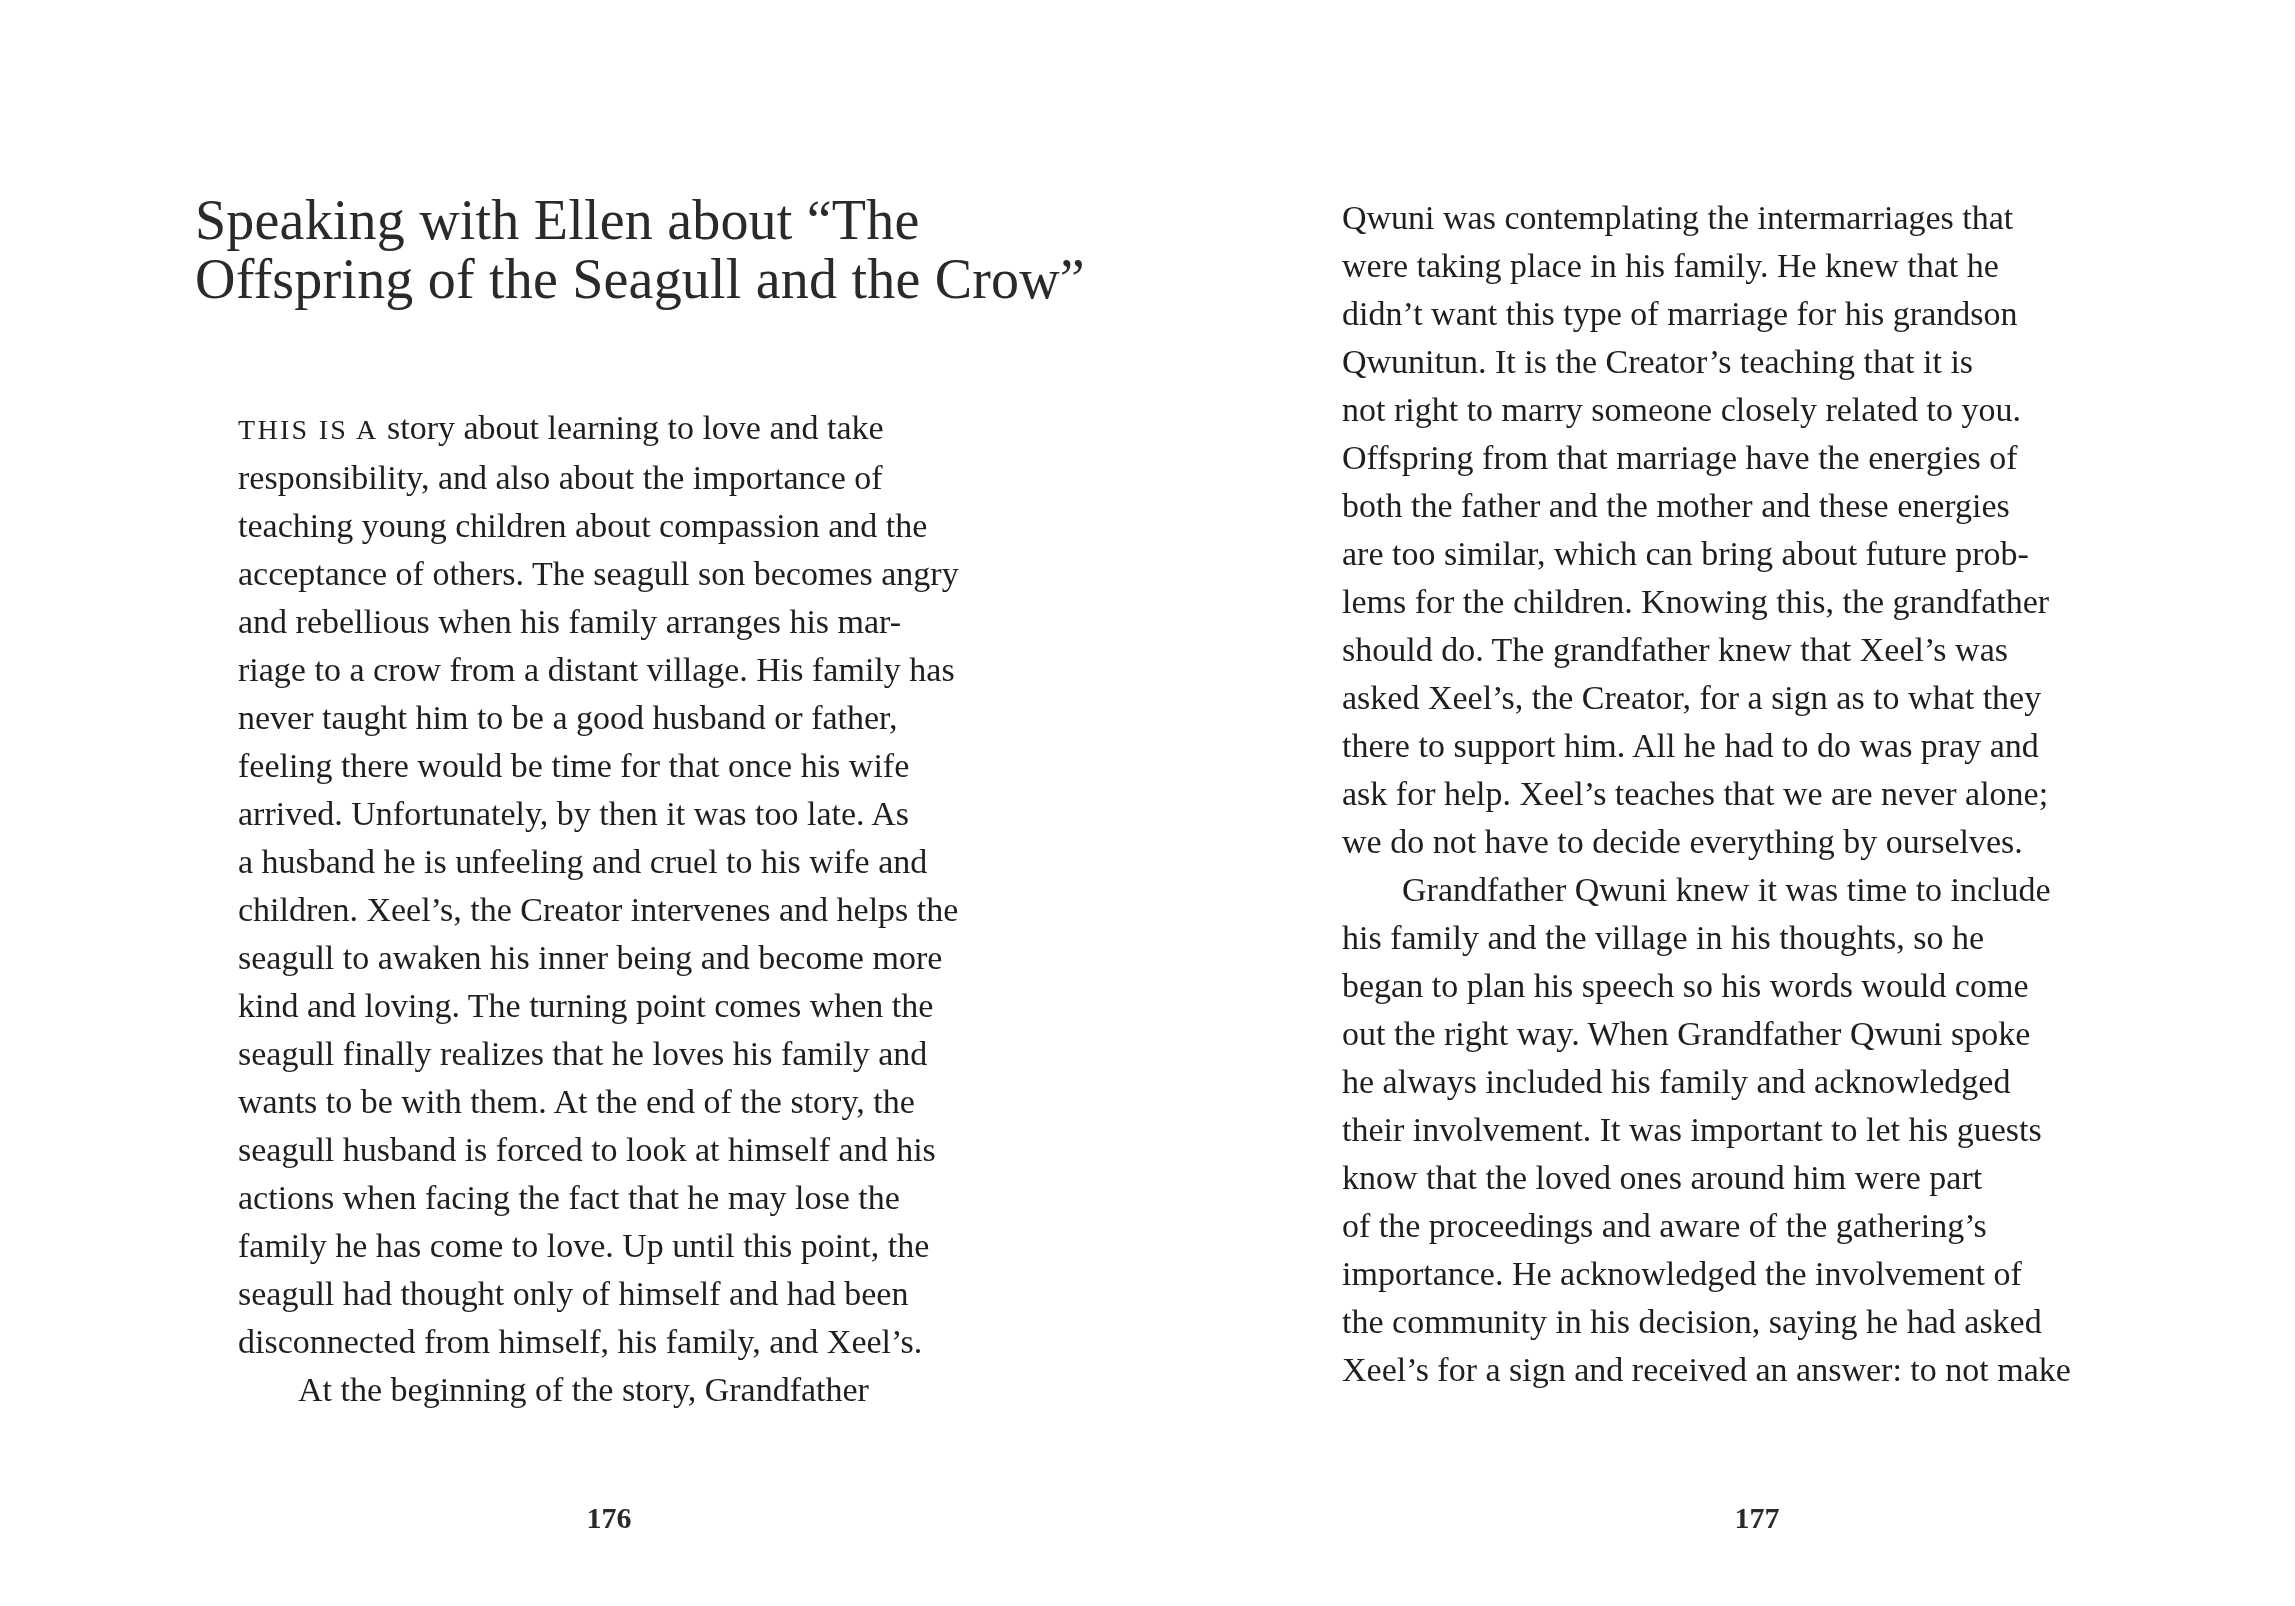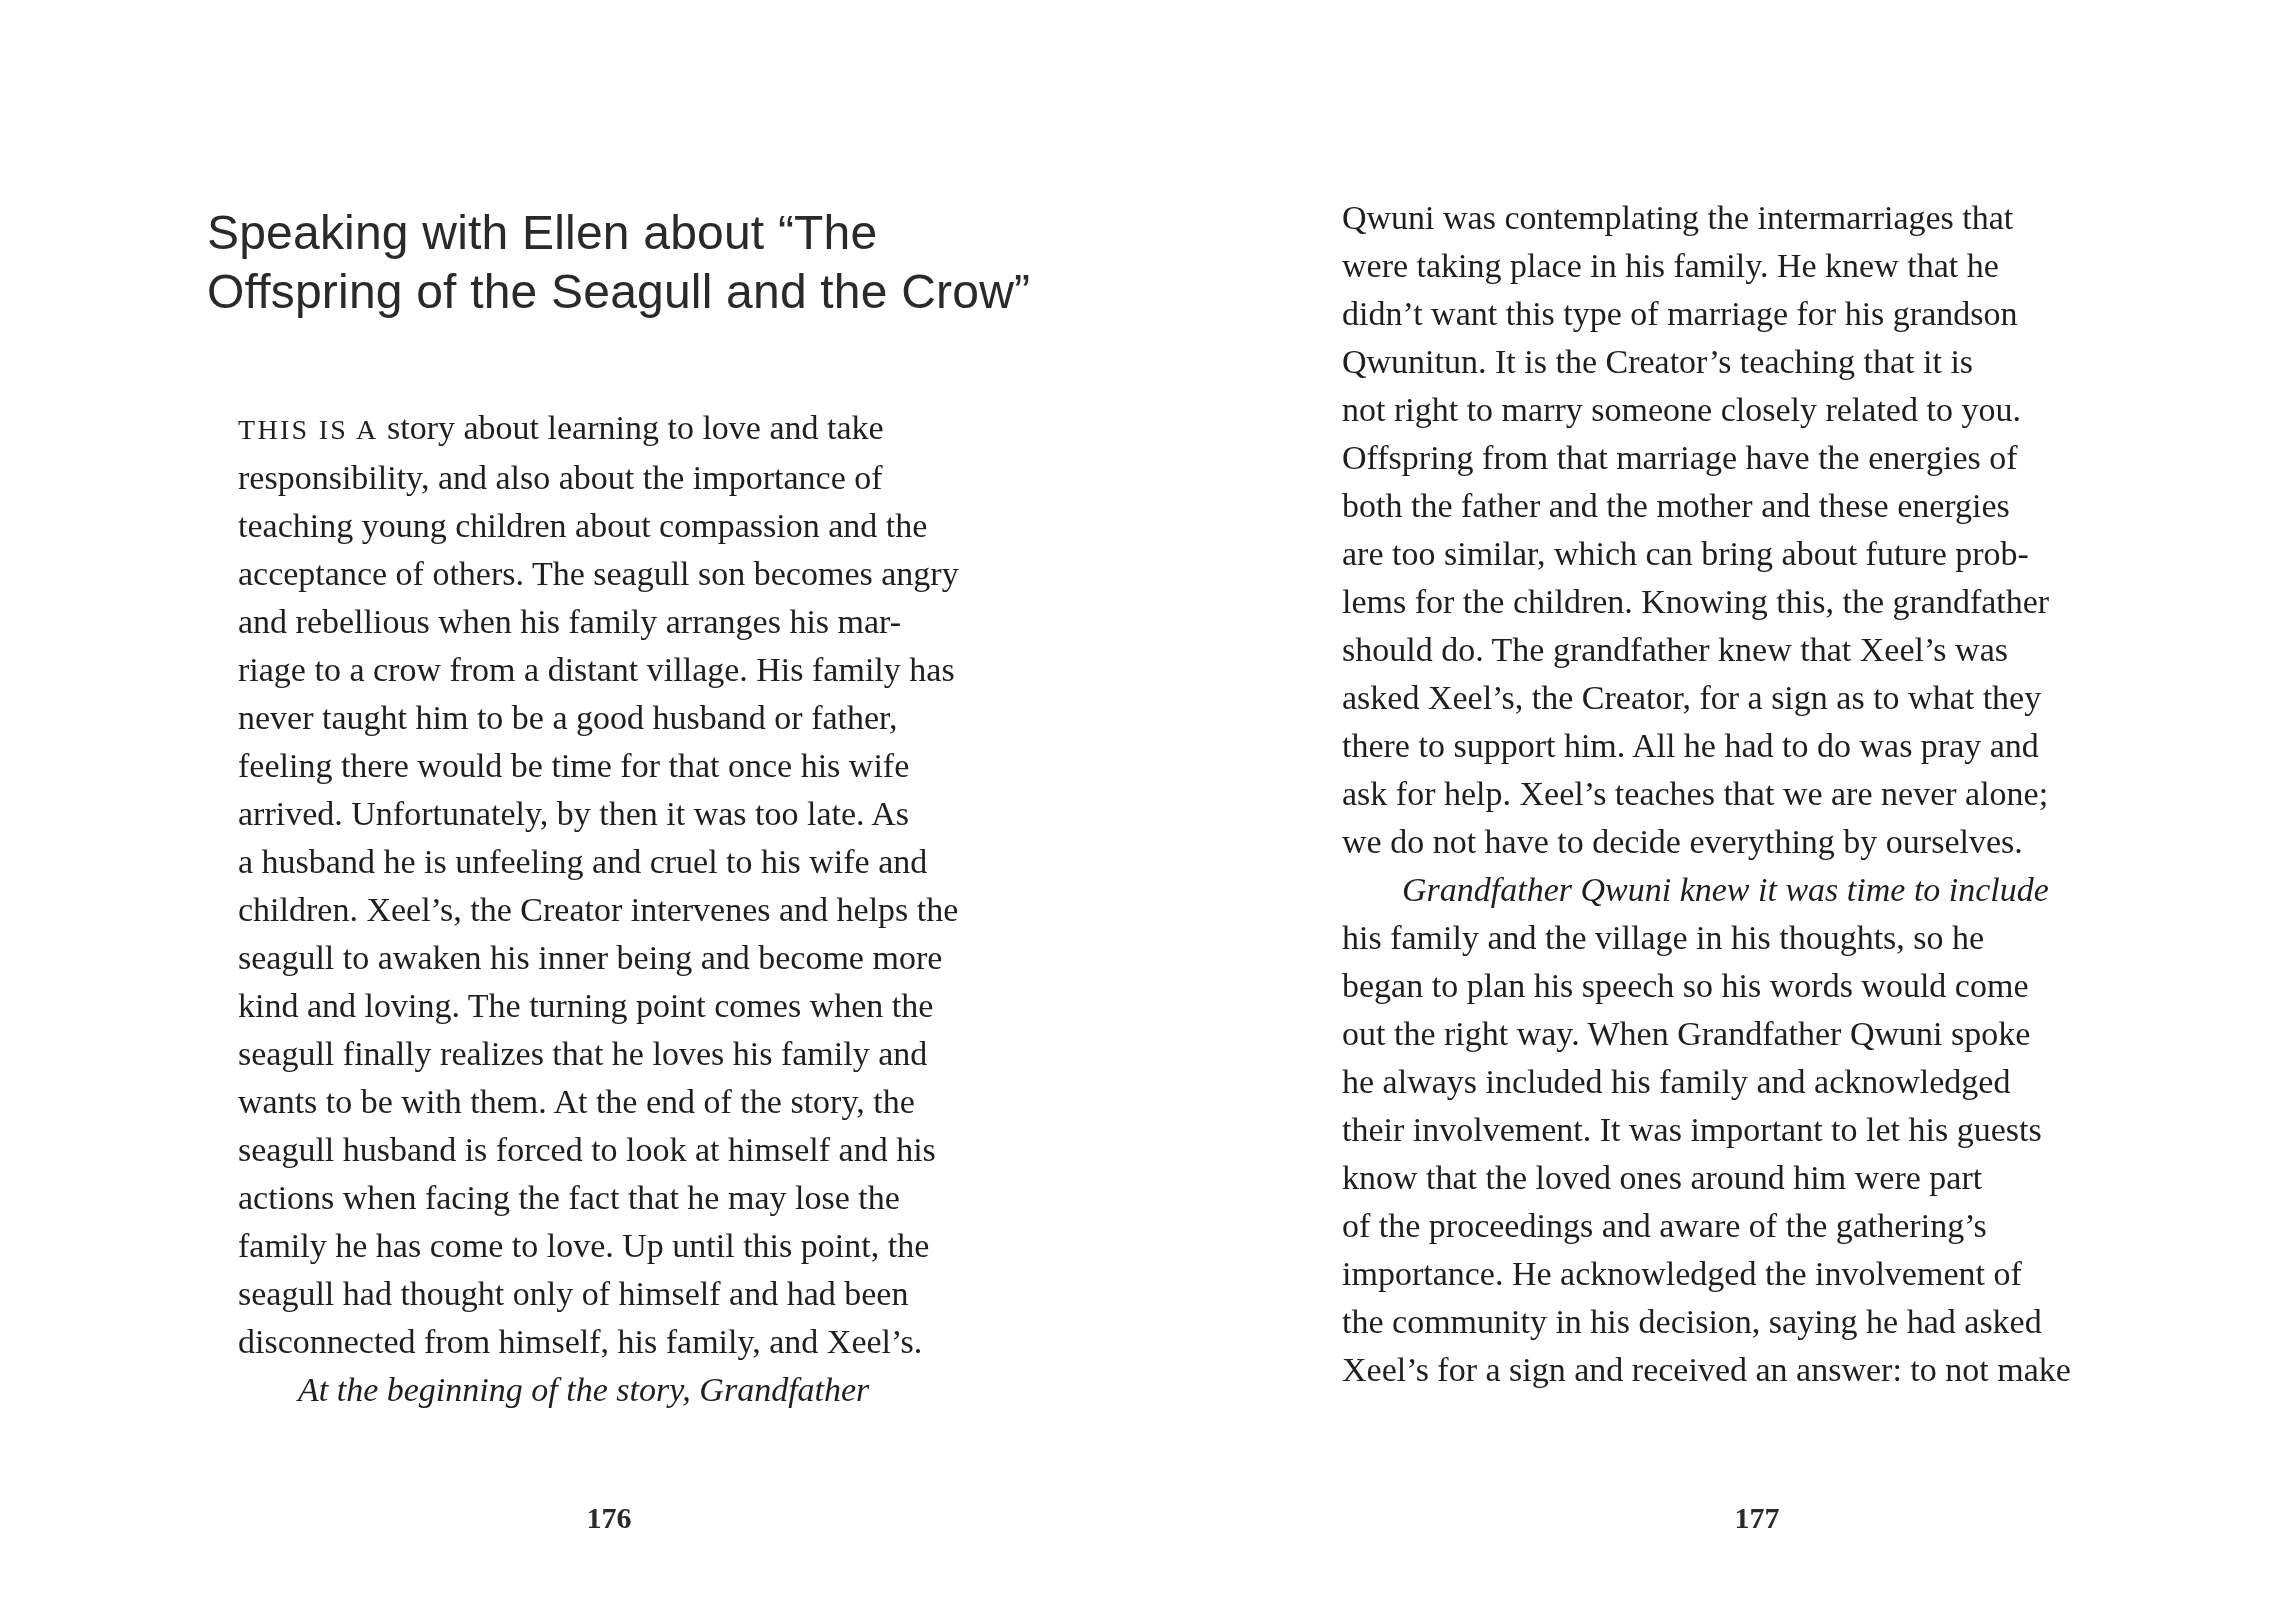--- a/index.html
+++ b/index.html
@@ -20,45 +20,45 @@
     top: 0;
     height: 1607px;
   }
   .page-left  { left: 194px;  width: 830px; }
   .page-right { left: 1325px; width: 830px; margin-left: 17px; }
 
   .chapter-title {
     position: absolute;
     top: 190px;
     left: 0;
-    margin: 13px;
-    font-family: Liberation Sans, sans-serif;
+    margin: 1px;
+    font-family: Liberation Serif, serif;
     font-weight: 400;
-    font-size: 48px;
+    font-size: 56px;
     line-height: 59px;
     color: #2a2a2a;
     letter-spacing: 0.2px;
   }
   .title-line { display: block; white-space: nowrap; }
 
   .page-body {
     position: absolute;
     left: 0;
     width: 100%;
   }
   .page-left .page-body  { top: 404px; margin-left: 44px; }
   .page-right .page-body { top: 194px; }
 
   .body-line {
     font-size: 34px;
     line-height: 48px;
     white-space: nowrap;
     color: #1f1f1f;
   }
-  .body-line.indent { text-indent: 60px; font-style: italic; }
+  .body-line.indent { text-indent: 60px; }
 
   .lead-smallcaps {
     font-size: 28px;
     letter-spacing: 2.3px;
   }
 
   .folio {
     position: absolute;
     top: 1501px;
     left: 0;

